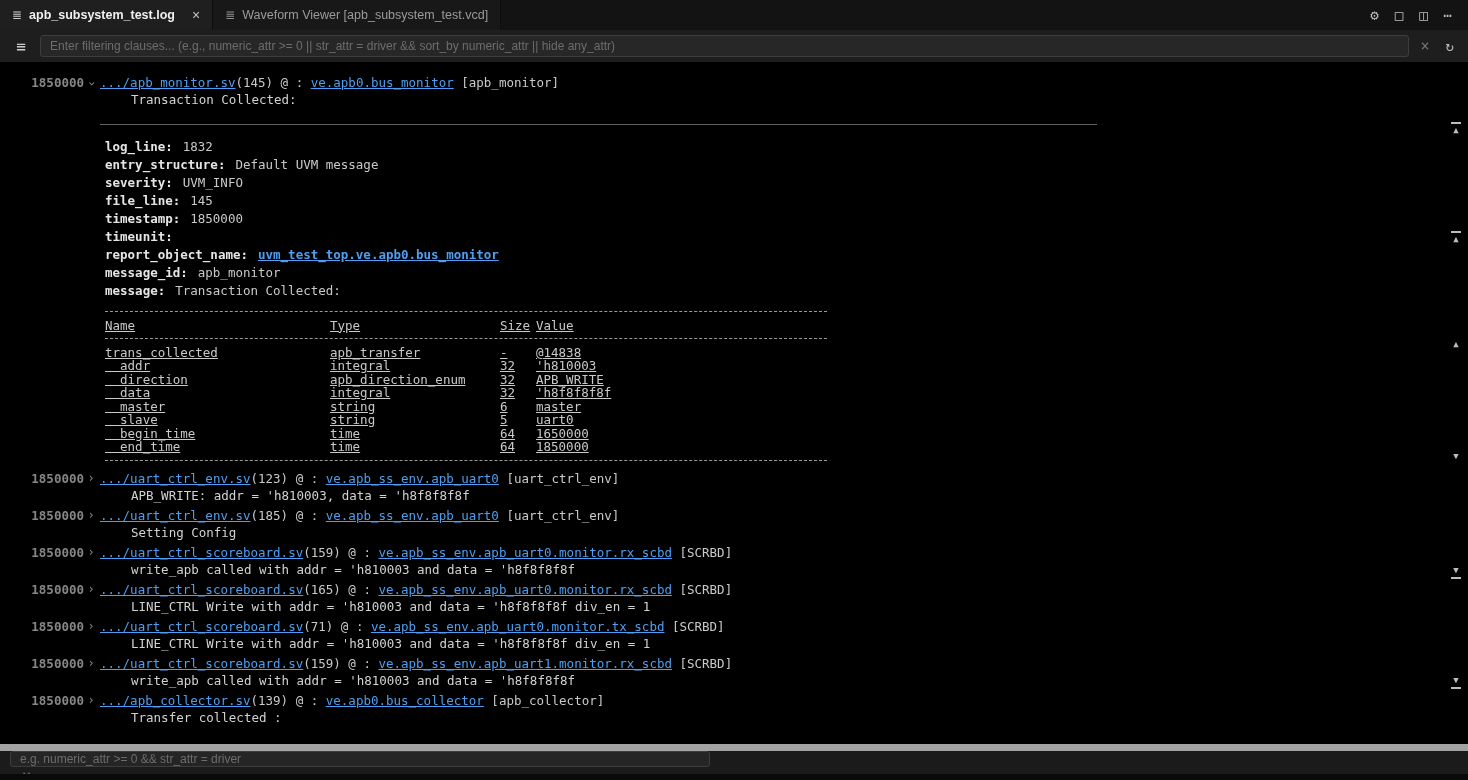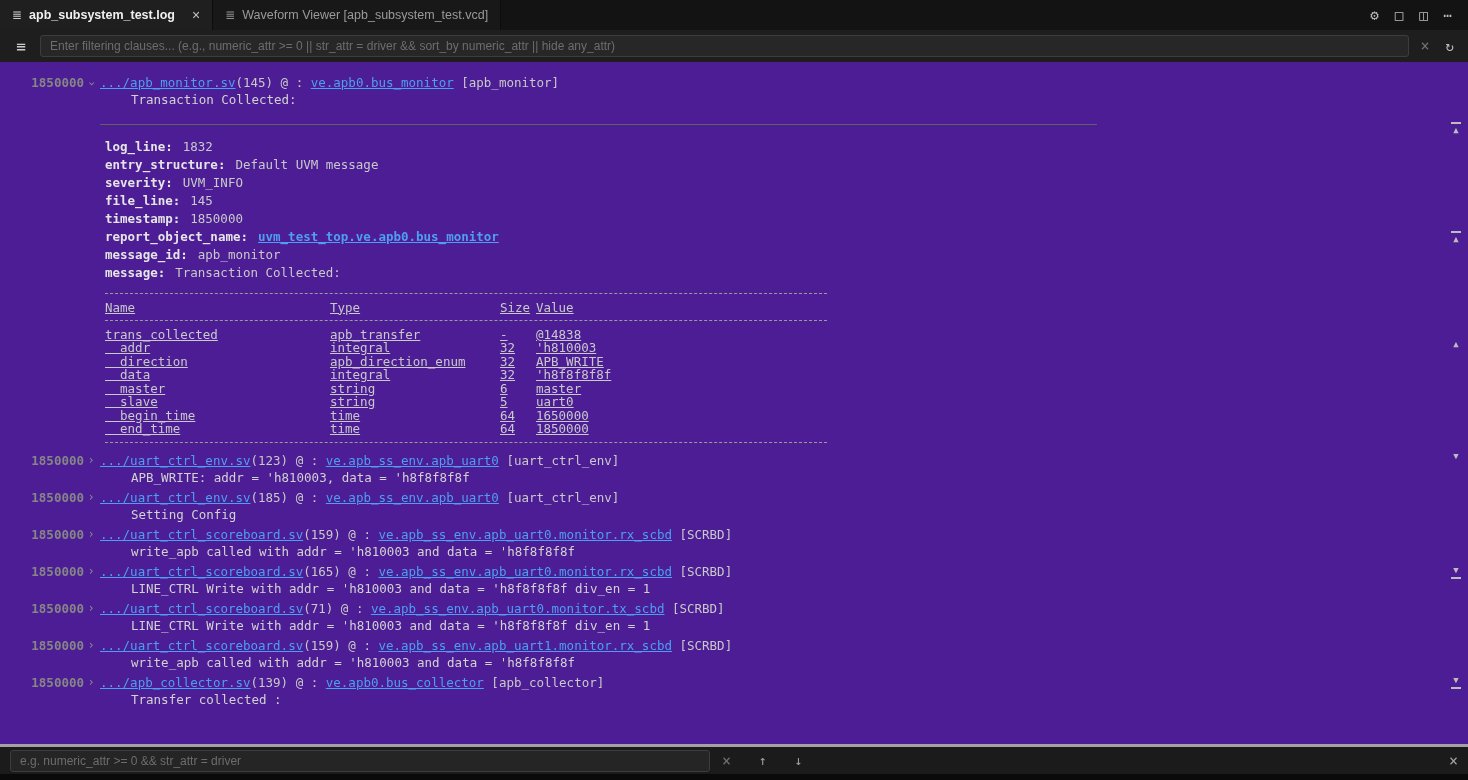--- a/index.html
+++ b/index.html
@@ -31,21 +31,21 @@
   .hamburger { color: #cccccc; font-size: 16px; width: 22px; text-align: center; cursor: pointer; }
   .filter-input {
     flex: 1; height: 22px; background: #272727; border: 1px solid #3d3d3d; border-radius: 3px;
     color: #cfcfcf; font-family: "Liberation Sans", sans-serif; font-size: 12px; padding: 0 9px; outline: none;
   }
   .filter-input::placeholder { color: #6d6d6d; }
   .fb-clear { color: #707070; font-size: 15px; cursor: pointer; padding: 0 4px; }
   .fb-refresh { color: #bbbbbb; font-size: 14px; cursor: pointer; padding: 0 4px; }
 
   
-  .content { position: relative; height: 684px; background: #4c1d95; padding-top: 12px; overflow: hidden; }
+  .content { position: relative; height: 684px; background: #000000; padding-top: 12px; overflow: hidden; }
   .entry { display: flex; margin-bottom: 3px; }
   .gutter { width: 97px; flex: 0 0 97px; display: flex; justify-content: flex-end; align-items: flex-start; gap: 2px; padding-right: 1px; }
   .ts { color: #868686; font-weight: bold; line-height: 17px; font-size: 12.5px; }
   .chev { color: #8a8a8a; line-height: 17px; width: 10px; display: inline-block; text-align: center; cursor: pointer; font-size: 12px; }
   .chev.expanded { transform: rotate(90deg) translateX(1px); }
   .ebody { flex: 1; padding-left: 3px; min-width: 0; }
   .hline { line-height: 17px; white-space: pre; }
   .msg { line-height: 17px; padding-left: 31px; white-space: pre; color: #d2d2d2; }
   a.lnk { color: #4e9ff2; text-decoration: underline; cursor: pointer; }
   .plain { color: #c9c9c9; }
@@ -62,22 +62,22 @@
   .dash::after { content: ""; position: absolute; top: 6px; left: 0; right: 0; border-top: 1px dashed #9a9a9a; }
   .trow { display: flex; line-height: 13.5px; white-space: pre; text-decoration: underline; }
   .tc-name { width: 225px; flex: 0 0 225px; }
   .tc-type { width: 170px; flex: 0 0 170px; }
   .tc-size { width: 36px; flex: 0 0 36px; }
   .tc-val { flex: 1; }
 
   
   .findbar {
     position: absolute; left: 0; right: 0; bottom: 6px; height: 30px;
-    background: #1b1b1b; border-top: 3px solid #a3a3a3;
-    display: flex; align-items: center; padding: 0 10px;
+    background: #1b1b1b; border-top: 7px solid #a3a3a3;
+    display: flex; align-items: flex-start; padding: 0 10px; flex-direction: column;
   }
   .find-input {
     width: 700px; height: 22px; background: #252525; border: 1px solid #3d3d3d; border-radius: 3px;
     font-family: "Liberation Sans", sans-serif; font-size: 12px; color: #cfcfcf; padding: 0 9px; outline: none;
   }
   .find-input::placeholder { color: #6d6d6d; }
   .find-clear { color: #707070; margin-left: 12px; font-size: 15px; cursor: pointer; }
   .find-prev, .find-next { color: #a0a0a0; margin-left: 28px; font-size: 13px; cursor: pointer; }
   .find-close { margin-left: auto; color: #a0a0a0; font-size: 15px; cursor: pointer; }
   .bottomstrip { position: absolute; left: 0; right: 0; bottom: 0; height: 6px; background: #0a0a0a; }
@@ -130,20 +130,21 @@
       <div class="msg">Transaction Collected:</div>
 
       <div class="details">
         <div class="hr"></div>
         <div class="fields">
           <div class="field"><span class="flabel">log_line:</span><span class="fval">1832</span></div>
           <div class="field"><span class="flabel">entry_structure:</span><span class="fval">Default UVM message</span></div>
           <div class="field"><span class="flabel">severity:</span><span class="fval">UVM_INFO</span></div>
           <div class="field"><span class="flabel">file_line:</span><span class="fval">145</span></div>
           <div class="field"><span class="flabel">timestamp:</span><span class="fval">1850000</span></div>
+          <div class="field"><span class="flabel">timeunit:</span><span class="fval"></span></div>
           <div class="field"><span class="flabel">report_object_name:</span><span class="fval linkval">uvm_test_top.ve.apb0.bus_monitor</span></div>
           <div class="field"><span class="flabel">message_id:</span><span class="fval">apb_monitor</span></div>
           <div class="field"><span class="flabel">message:</span><span class="fval">Transaction Collected:</span></div>
         </div>
 
         <div class="tbl">
           <div class="dash"></div>
           <div class="trow">
             <span class="tc-name">Name</span>
             <span class="tc-type">Type</span>

